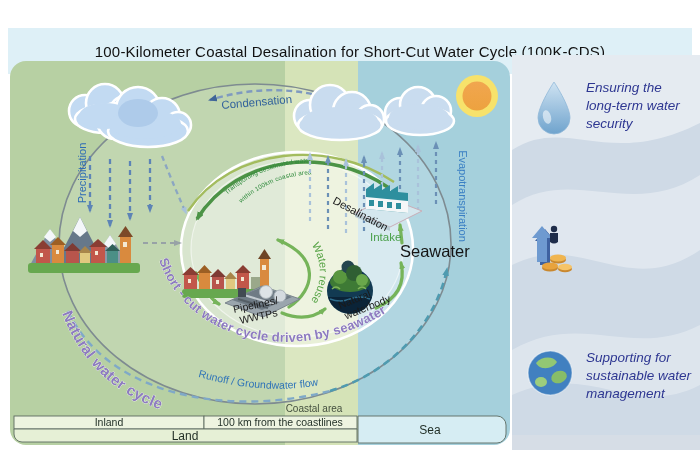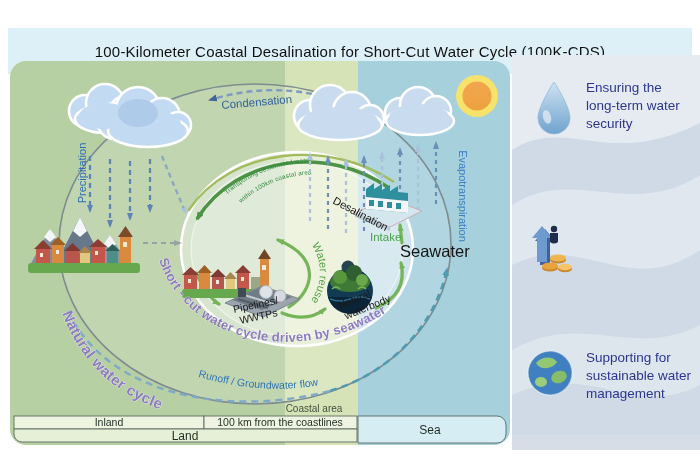--- a/index.html
+++ b/index.html
@@ -7,21 +7,21 @@
         font-family:"Liberation Sans",sans-serif;}
   
   #title-bar{position:absolute;left:8px;top:12px;width:684px;height:46px;background:#def0f7;
              display:flex;align-items:center;justify-content:center;margin-top:16px;}
   #title-bar .t{font-size:15px;color:#111;letter-spacing:.2px;}
   
   #diagram-wrap{position:absolute;left:10px;top:61px;width:500px;height:384px;}
   
   #benefits-panel{position:absolute;left:512px;top:55px;width:188px;height:395px;overflow:hidden;}
   .benefit{position:absolute;display:flex;align-items:flex-start;}
-  .benefit .txt{color:#2d3691;font-size:13.5px;line-height:1.32;}
+  .benefit .txt{color:#2d3691;font-size:13.5px;line-height:1.32;font-style:italic;}
   svg text{user-select:none;}
 </style>
 </head>
 <body>
 
 <div id="page">
 
   <div id="title-bar">
     <span class="t">100-Kilometer Coastal Desalination for Short-Cut Water Cycle (100K-CDS)</span>
   </div>

